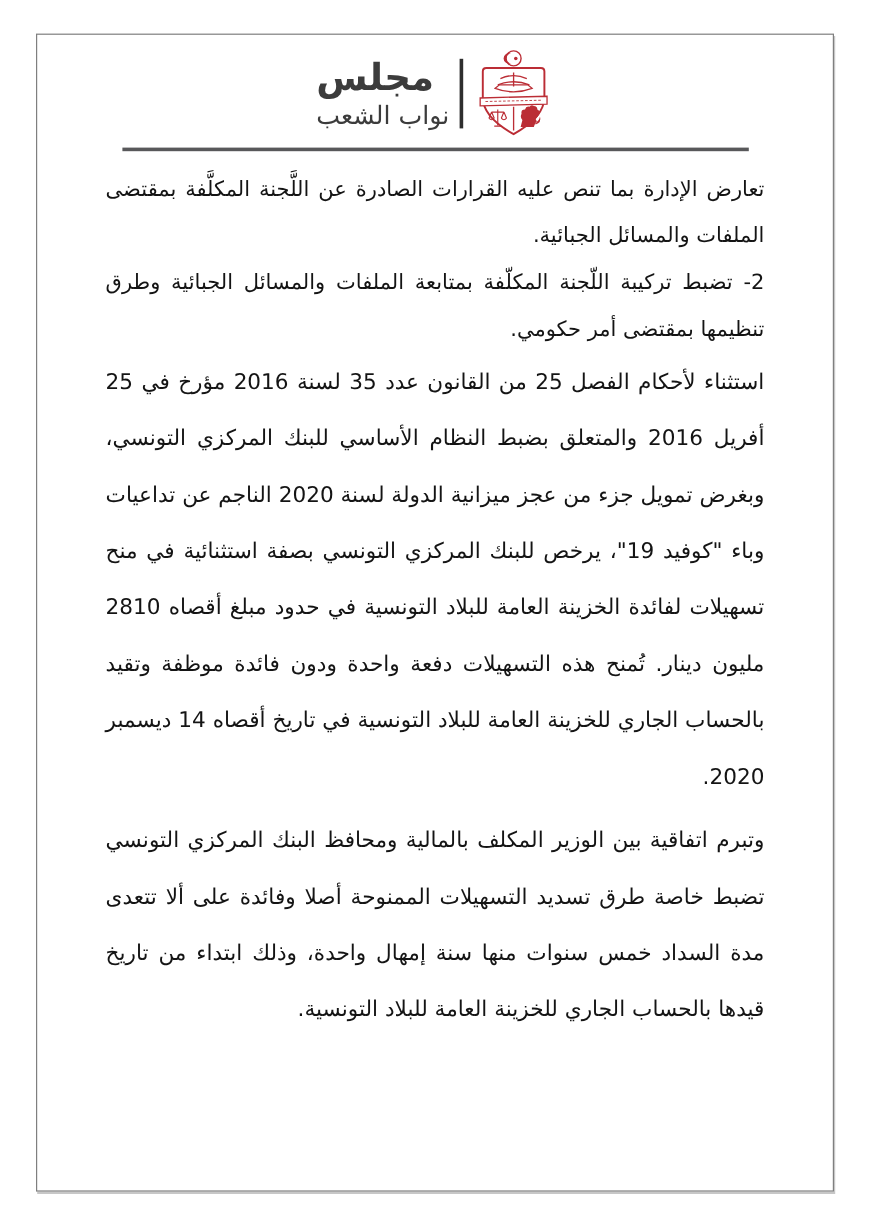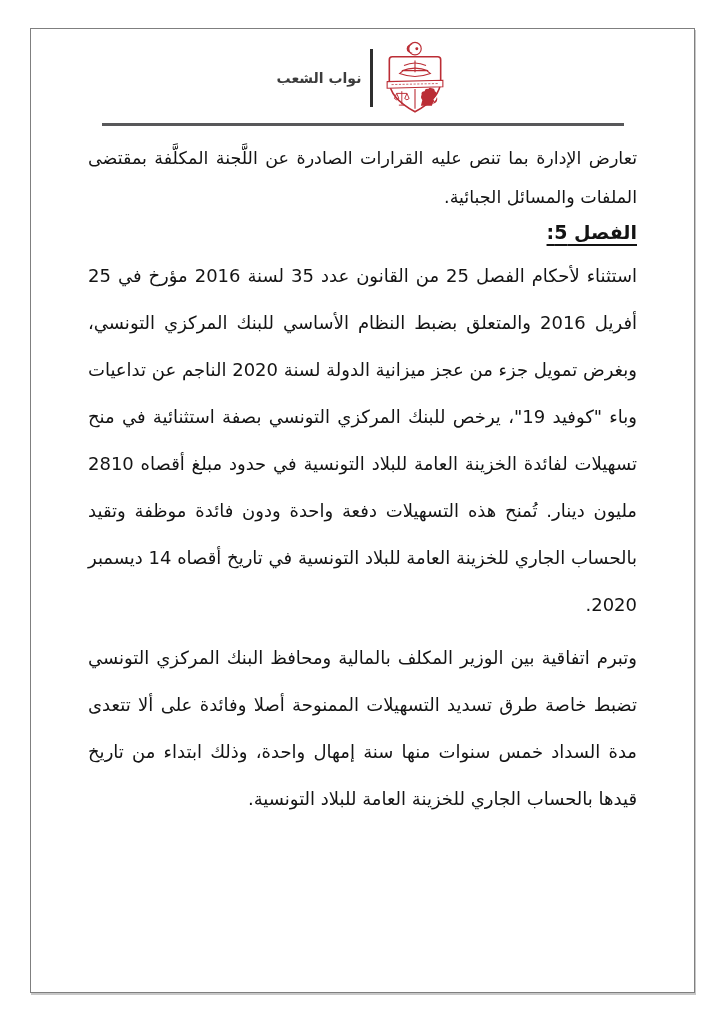--- a/index.html
+++ b/index.html
@@ -37,22 +37,22 @@
     color: #3c3c3c;
     line-height: 1;
   }
   .logo-main {
     font-size: 31px;
     font-weight: bold;
     letter-spacing: 0px;
     margin-bottom: 5px;
   }
   .logo-sub {
-    font-size: 14px;
-    font-weight: bold;
+    font-size: 21px;
+    font-weight: normal;
   }
   .logo-bar {
     width: 3px;
     height: 58px;
     background: #2e2e2e;
   }
   .logo-emblem { width: 66px; height: 74px; }
   .header-rule {
     width: 522px;
     height: 3px;
@@ -90,20 +90,21 @@
 </style>
 </head>
 <body>
 
 <div class="canvas">
   <div class="page">
 
     <header class="header">
       <div class="logo">
         <div class="logo-text">
+          <div class="logo-main">مجلس</div>
           <div class="logo-sub">نواب الشعب</div>
         </div>
         <div class="logo-bar"></div>
         <div class="logo-emblem">
           <svg width="66" height="74" viewBox="0 0 90 100" xmlns="http://www.w3.org/2000/svg">
             <g stroke="#bb2d35" fill="none">
 
               <circle cx="45" cy="10" r="8.5" stroke-width="1.6"></circle>
               <path d="M42,4.5 a6,6 0 1,0 0,11 a4.8,4.8 0 1,1 0,-11" fill="#bb2d35" stroke="none"></path>
               <circle cx="47.5" cy="10" r="2" fill="#bb2d35" stroke="none"></circle>
@@ -125,21 +126,21 @@
               <path d="M53,88 L55,80 Q52,77 54,73 Q53,68 58,68 Q59,64 63,65 Q65,62 68,64 Q72,64 72,68 Q76,70 74,74 L70,79 Q73,83 69,85 L68,88 Z M70,85 Q77,83 75,76 Q74,81 70,83 Z" fill="#bb2d35" stroke="none"></path>
             </g>
           </svg>
         </div>
       </div>
       <div class="header-rule"></div>
     </header>
 
     <main class="doc-body">
       <p class="para">تعارض الإدارة بما تنص عليه القرارات الصادرة عن اللَّجنة المكلَّفة بمقتضى الملفات والمسائل الجبائية.</p>
+      <p class="para">2- تضبط تركيبة اللّجنة المكلّفة بمتابعة الملفات والمسائل الجبائية وطرق تنظيمها بمقتضى أمر حكومي.</p>
 
-      <h2 class="chapter">الفصل 5:</h2>
 
       <p class="para bold">استثناء لأحكام الفصل 25 من القانون عدد 35 لسنة 2016 مؤرخ في 25 أفريل 2016 والمتعلق بضبط النظام الأساسي للبنك المركزي التونسي، وبغرض تمويل جزء من عجز ميزانية الدولة لسنة 2020 الناجم عن تداعيات وباء "كوفيد 19"، يرخص للبنك المركزي التونسي بصفة استثنائية في منح تسهيلات لفائدة الخزينة العامة للبلاد التونسية في حدود مبلغ أقصاه 2810 مليون دينار. تُمنح هذه التسهيلات دفعة واحدة ودون فائدة موظفة وتقيد بالحساب الجاري للخزينة العامة للبلاد التونسية في تاريخ أقصاه 14 ديسمبر 2020.</p>
       <p class="para bold">وتبرم اتفاقية بين الوزير المكلف بالمالية ومحافظ البنك المركزي التونسي تضبط خاصة طرق تسديد التسهيلات الممنوحة أصلا وفائدة على ألا تتعدى مدة السداد خمس سنوات منها سنة إمهال واحدة، وذلك ابتداء من تاريخ قيدها بالحساب الجاري للخزينة العامة للبلاد التونسية.</p>
     </main>
 
   </div>
 </div>
 
 </body></html>

